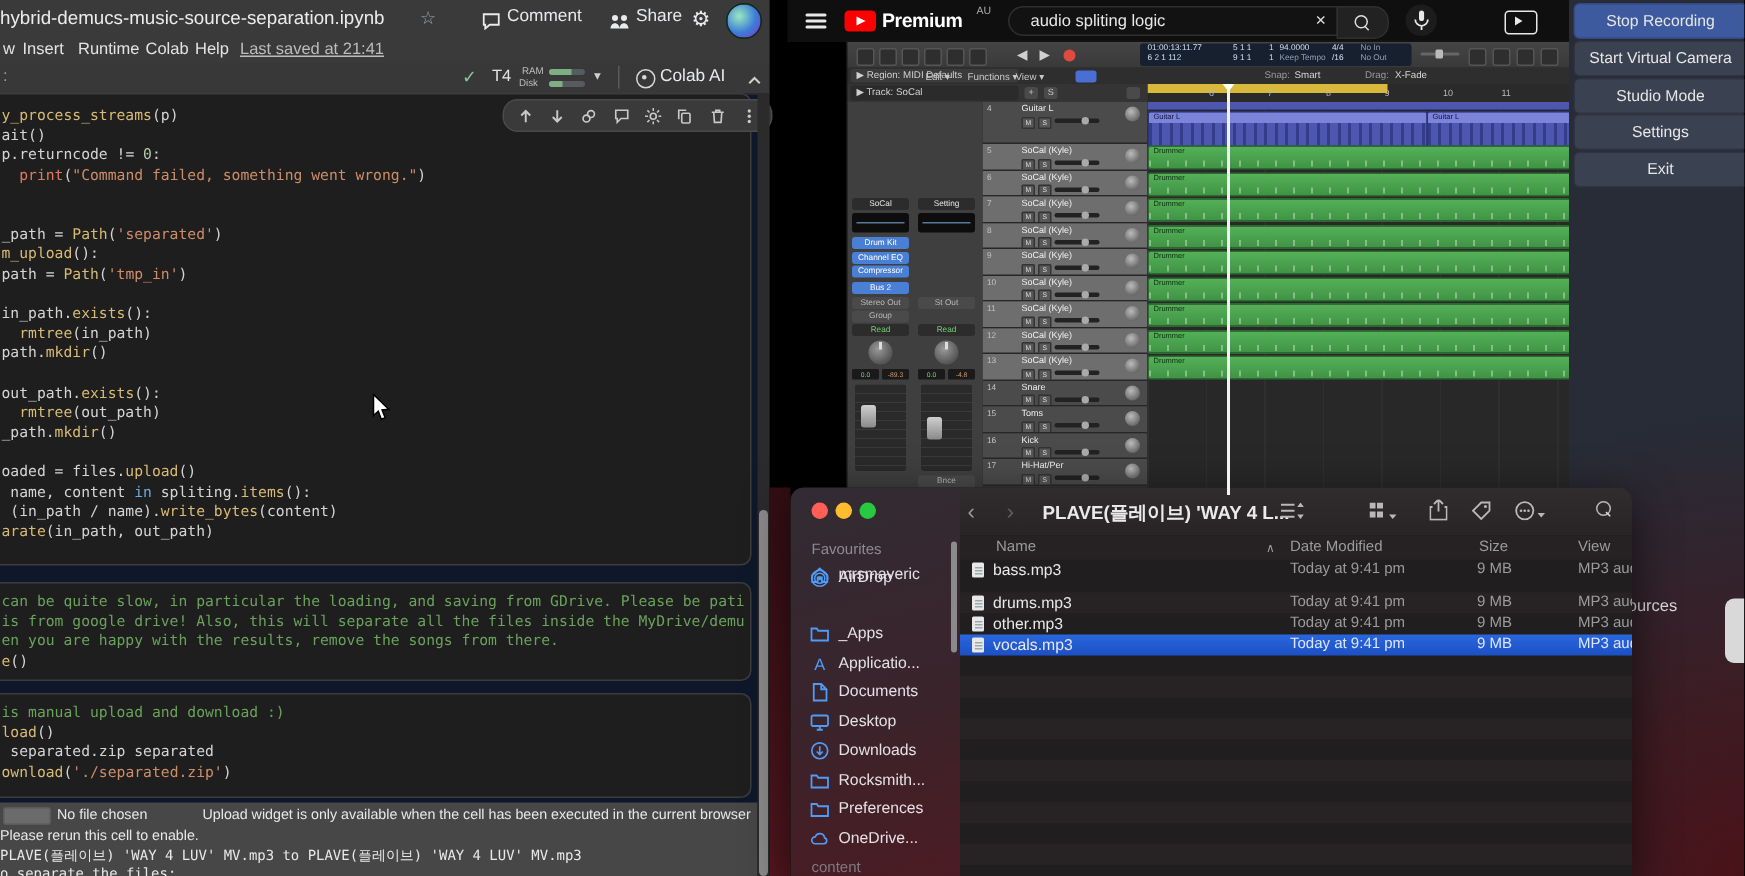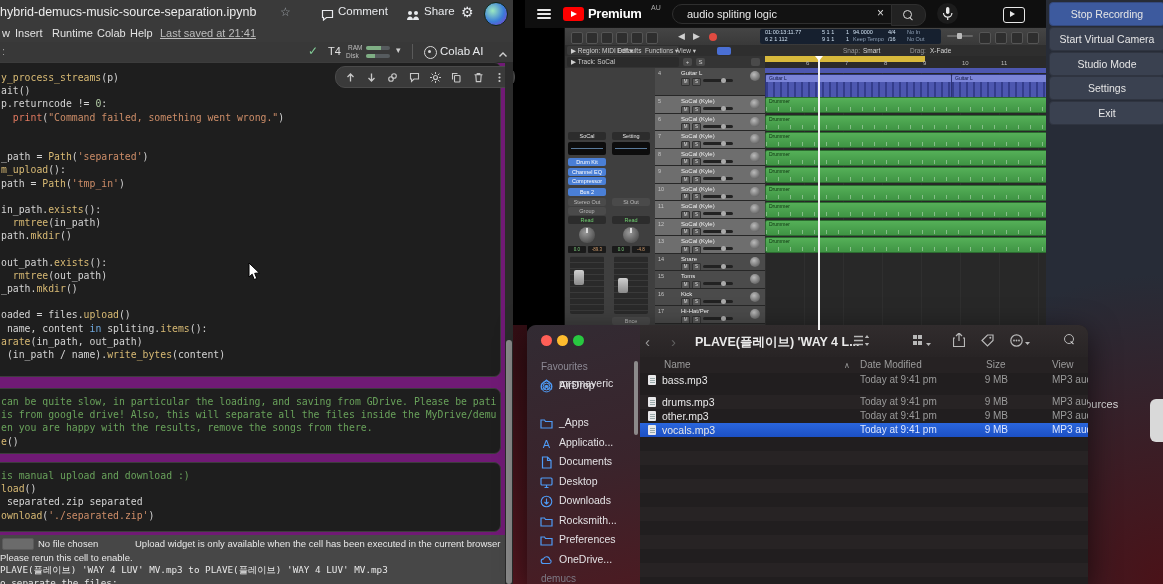--- a/index.html
+++ b/index.html
@@ -2,21 +2,21 @@
 <html><head>
 <meta charset="utf-8">
 <style>
   html,body{margin:0;padding:0;background:#000;}
   #stage{position:relative;width:1163px;height:584px;overflow:hidden;background:#000;
          font-family:"Liberation Sans",sans-serif;-webkit-font-smoothing:antialiased;}
   .abs{position:absolute;}
   .mono{font-family:"DejaVu Sans Mono",monospace;}
 
   
-  #colab{left:0;top:0;width:513px;height:584px;background:#701a75;}
+  #colab{left:0;top:0;width:513px;height:584px;background:#0f172a;}
   #cb-header{left:0;top:0;width:513px;height:26px;background:#3a3a3a;}
   #cb-title{left:0;top:5px;font-size:12.5px;color:#ececec;white-space:nowrap;}
   #cb-star{left:280px;top:5px;font-size:12px;color:#9aa0a6;}
   .cb-act{top:5px;font-size:11.5px;color:#e8eaed;}
   #cb-comment-ic{left:321px;top:7px;}
   #cb-comment-lb{left:338px;}
   #cb-share-ic{left:406px;top:7px;}
   #cb-share-lb{left:424px;}
   #cb-gear{left:461px;top:4px;font-size:14px;color:#e8eaed;}
   #cb-avatar{left:484px;top:2px;width:22px;height:22px;border-radius:50%;
@@ -273,22 +273,22 @@
           <div class="cl"><span class="pl">in_path.</span><span class="fn">exists</span><span class="pl">():</span></div>
           <div class="cl"><span class="pl">  </span><span class="fn">rmtree</span><span class="pl">(in_path)</span></div>
           <div class="cl"><span class="pl">path.</span><span class="fn">mkdir</span><span class="pl">()</span></div>
           <div class="cl"></div>
           <div class="cl"><span class="pl">out_path.</span><span class="fn">exists</span><span class="pl">():</span></div>
           <div class="cl"><span class="pl">  </span><span class="fn">rmtree</span><span class="pl">(out_path)</span></div>
           <div class="cl"><span class="pl">_path.</span><span class="fn">mkdir</span><span class="pl">()</span></div>
           <div class="cl"></div>
           <div class="cl"><span class="pl">oaded = files.</span><span class="fn">upload</span><span class="pl">()</span></div>
           <div class="cl"><span class="pl"> name, content </span><span class="kw">in</span><span class="pl"> spliting.</span><span class="fn">items</span><span class="pl">():</span></div>
+          <div class="cl"><span class="pl"> (in_path / name).</span><span class="fn">write_bytes</span><span class="pl">(content)</span></div>
           <div class="cl"><span class="fn">arate</span><span class="pl">(in_path, out_path)</span></div>
-          <div class="cl"><span class="pl"> (in_path / name).</span><span class="fn">write_bytes</span><span class="pl">(content)</span></div>
         </div>
       </div>
     <div id="cell2" class="abs cell">
         <div class="code mono" id="cell2-code" style="top:6px;">
           <div class="cl"><span class="cm">can be quite slow, in particular the loading, and saving from GDrive. Please be patient</span></div>
           <div class="cl"><span class="cm">is from google drive! Also, this will separate all the files inside the MyDrive/demucs</span></div>
           <div class="cl"><span class="cm">en you are happy with the results, remove the songs from there.</span></div>
           <div class="cl"><span class="fn">e</span><span class="pl">()</span></div>
         </div>
       </div>
@@ -763,21 +763,21 @@
               </svg></span>
             <span class="sb-lb">Preferences</span>
           </div>
           <div class="sb-item" style="top: 225.5px;">
             <span class="sb-ic"><svg width="13" height="13" viewBox="0 0 13 13">
                 <path d="M3.5 9.5a2.3 2.3 0 010-4.6 3.2 3.2 0 016.2.7 2 2 0 01-.3 3.9z" stroke="#4f9cf7" stroke-width="1.1" fill="none"></path>
               </svg></span>
             <span class="sb-lb">OneDrive...</span>
           </div>
         </div>
-      <div id="fd-icloud" class="abs">demucs</div>
+      <div id="fd-icloud" class="abs">content</div>
       <div id="fd-sbscroll" class="abs"></div>
     </div>
     <div id="fd-titlebar" class="abs">
       <div id="fd-back" class="abs" style="left:5px;top:8px;">‹</div>
       <div id="fd-fwd" class="abs" style="left:31px;top:8px;">›</div>
       <div id="fd-title" class="abs" style="left:55px;">PLAVE(플레이브) 'WAY 4 L...</div>
       <span class="abs fd-tool" style="left:214px;top:10px;"><svg width="16" height="11" viewBox="0 0 16 11">
             <path d="M0 1.5h9M0 5.5h9M0 9.5h9" stroke="#b8b8b8" stroke-width="1.3"></path>
             <path d="M13 0l2.2 3h-4.4zM13 11l2.2-3h-4.4z" fill="#b8b8b8"></path>
           </svg></span>

